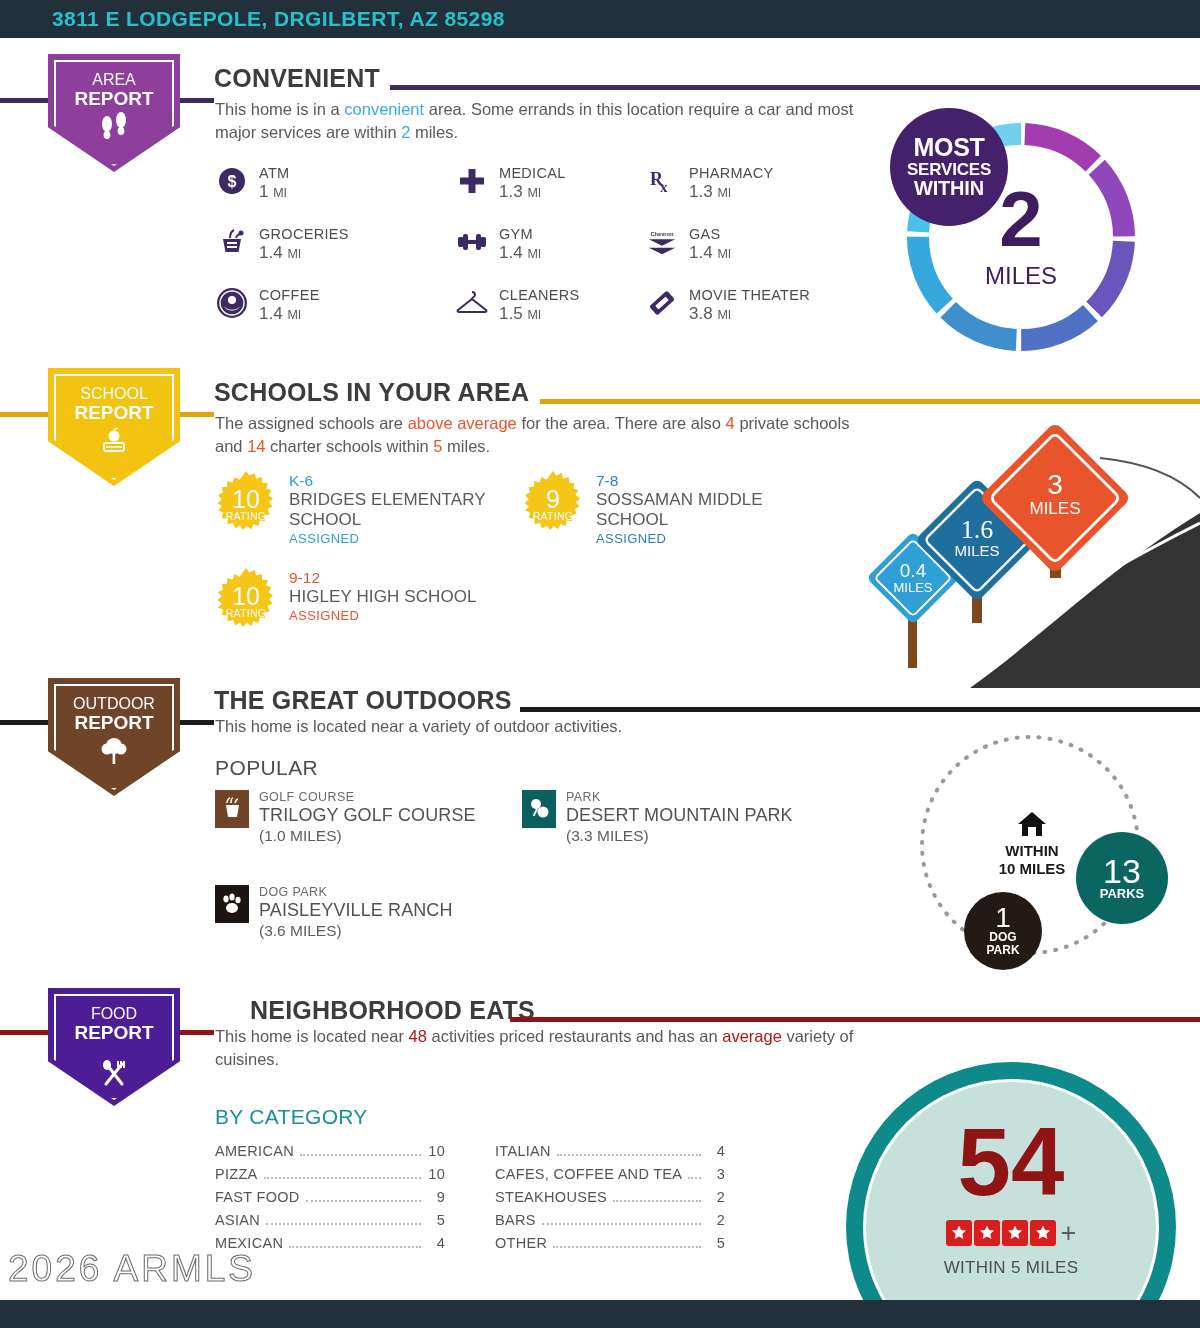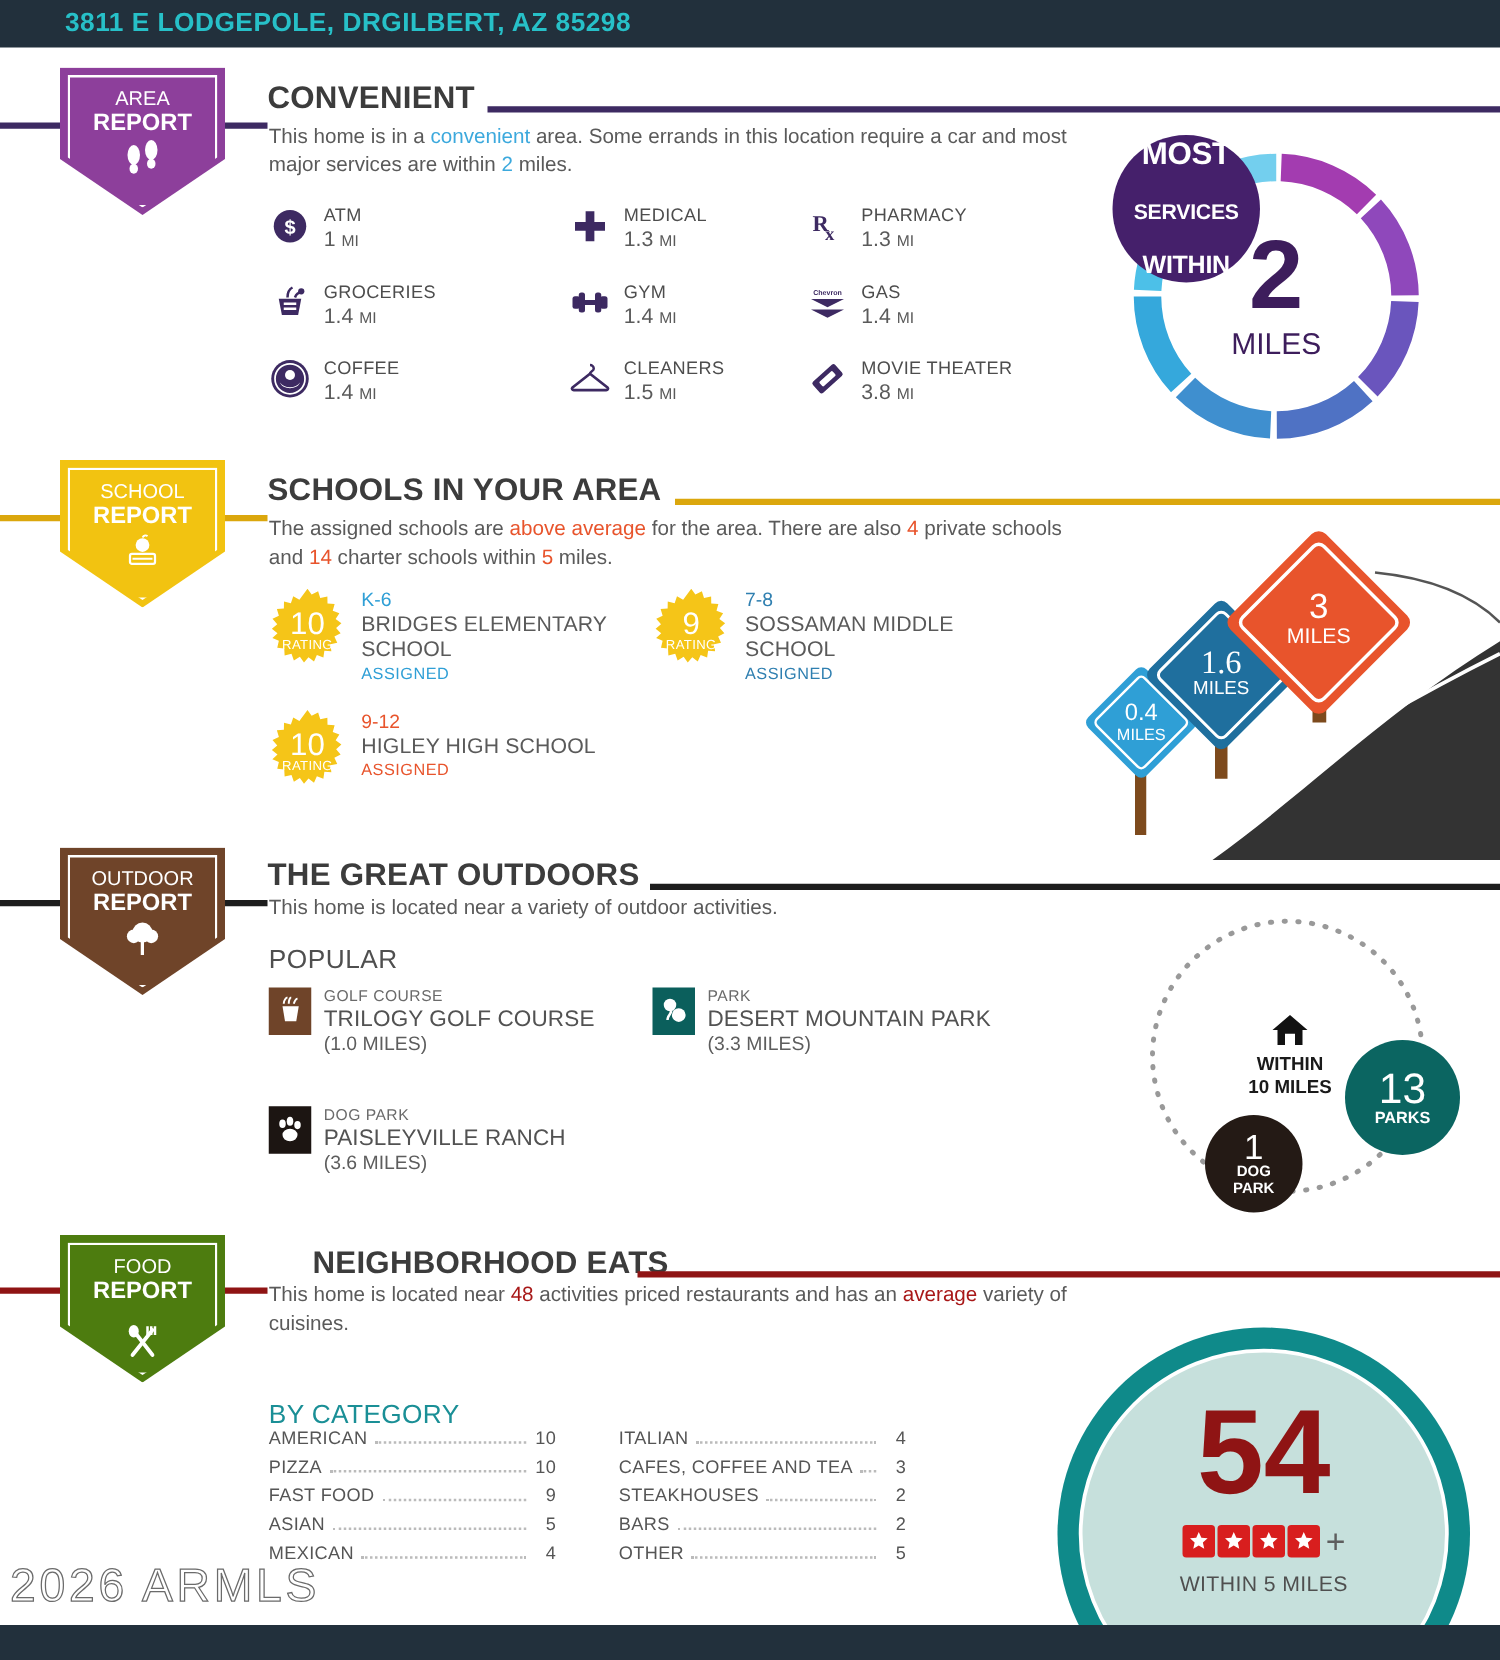--- a/index.html
+++ b/index.html
@@ -75,21 +75,21 @@
   .amen .nm { font-size: 14.5px; color: #4d4d4d; letter-spacing: .3px; line-height: 17px; }
   .amen .ds { font-size: 17px; color: #5a5a5a; line-height: 20px; }
   .amen .ds span { font-size: 12.5px; }
 
   
   .donut-wrap { position: absolute; }
   .donut-badge {
     position: absolute; left: 0; top: 0; width: 118px; height: 118px;
     border-radius: 50%; background: #45206b; color: #fff;
     display: flex; flex-direction: column; align-items: center; justify-content: center;
-    text-align: center; line-height: 1.02; z-index: 4; gap: 24px;
+    text-align: center; line-height: 1.02; z-index: 4;
   }
   .donut-badge .l1 { font-size: 25px; font-weight: bold; letter-spacing: -.3px; }
   .donut-badge .l2 { font-size: 17px; font-weight: bold; letter-spacing: -.2px; }
   .donut-badge .l3 { font-size: 20px; font-weight: bold; letter-spacing: -.2px; }
   .donut-num {
     position: absolute; width: 100%; text-align: center;
     color: #3d1d5c; font-weight: bold;
   }
 
   
@@ -114,21 +114,21 @@
   .out-item .dst { font-size: 15.5px; color: #5d5d5d; line-height: 19px; }
 
   
   .bub { position: absolute; border-radius: 50%; color: #fff; display: flex;
          flex-direction: column; align-items: center; justify-content: center;
          text-align: center; line-height: 1.02; }
   .bub .num { font-weight: 400; }
   .bub .lab { font-weight: bold; }
 
   
-  .bycat { position: absolute; left: 215px; font-size: 21px; color: #1a8f96; letter-spacing: .3px; margin-top: 15px; }
+  .bycat { position: absolute; left: 215px; font-size: 21px; color: #1a8f96; letter-spacing: .3px; }
   .cat-cols { position: absolute; left: 215px; display: flex; gap: 50px; }
   .cat-col { width: 230px; }
   .cat-row { display: flex; align-items: baseline; font-size: 14.5px;
              color: #555; letter-spacing: .3px; height: 23px; }
   .cat-row .nm { white-space: nowrap; }
   .cat-row .dots { flex: 1; border-bottom: 2px dotted #bbb; margin: 0 6px 4px 6px; height: 1px; }
   .cat-row .vl { width: 18px; text-align: right; }
 
   
   .eats-circle { position: absolute; }
@@ -529,21 +529,21 @@
       </svg>
       <div style="font-size:15px;font-weight:bold;color:#1a1a1a;line-height:18px;">WITHIN</div>
       <div style="font-size:15px;font-weight:bold;color:#1a1a1a;line-height:18px;">10 MILES</div>
     </div>
   </div>
 </div>
 
 <div class="section" style="top:988px;">
   <div class="rule-left" style="top:42px;background:#8f1414;"></div>
 
-  <div class="badge" style="left:48px;top:0;background:#4d7c0f;gap:12px;">
+  <div class="badge" style="left:48px;top:0;background:#4c1d95;gap:12px;">
     <div class="inner" style="border:2px solid #fff;"></div>
     <div class="btxt">
       <span>FOOD</span>
       <b>REPORT</b>
     </div>
     <div class="bicon">
       <svg width="34" height="30" viewBox="0 0 34 30">
         <g stroke="#fff" stroke-width="3" stroke-linecap="round">
           <line x1="9" y1="26" x2="25" y2="6"></line>
             <line x1="25" y1="26" x2="11" y2="8"></line>

